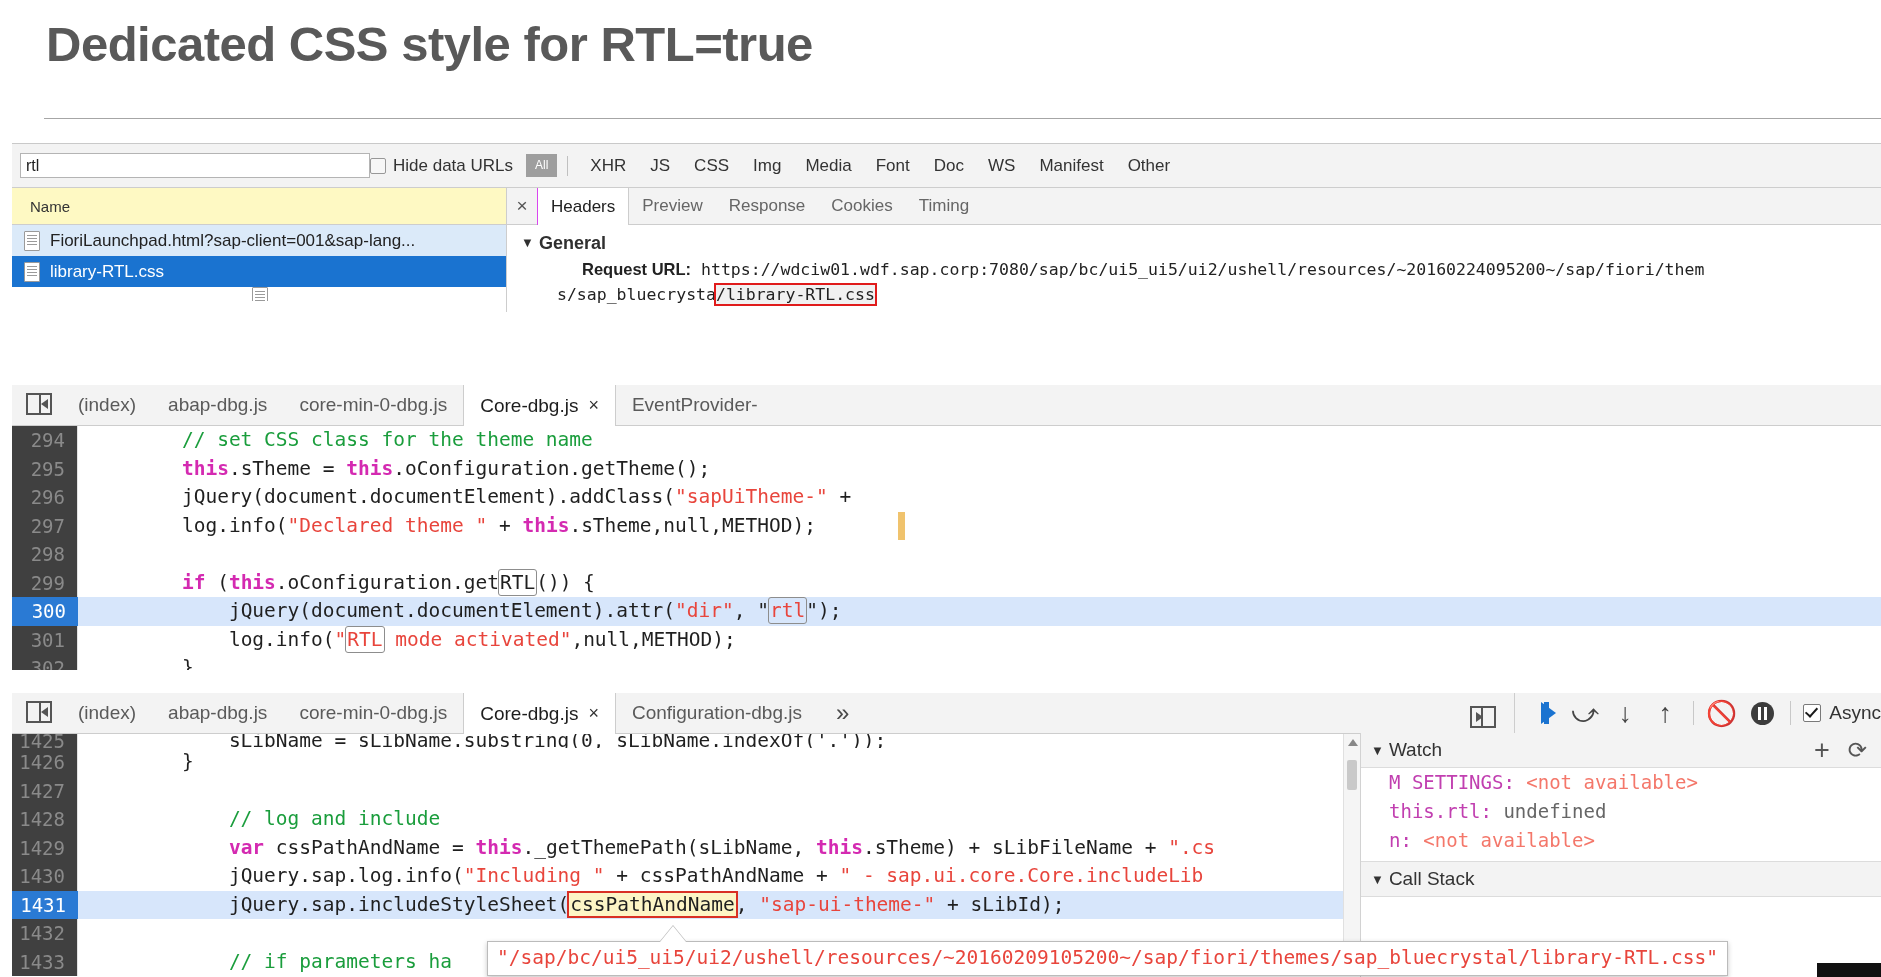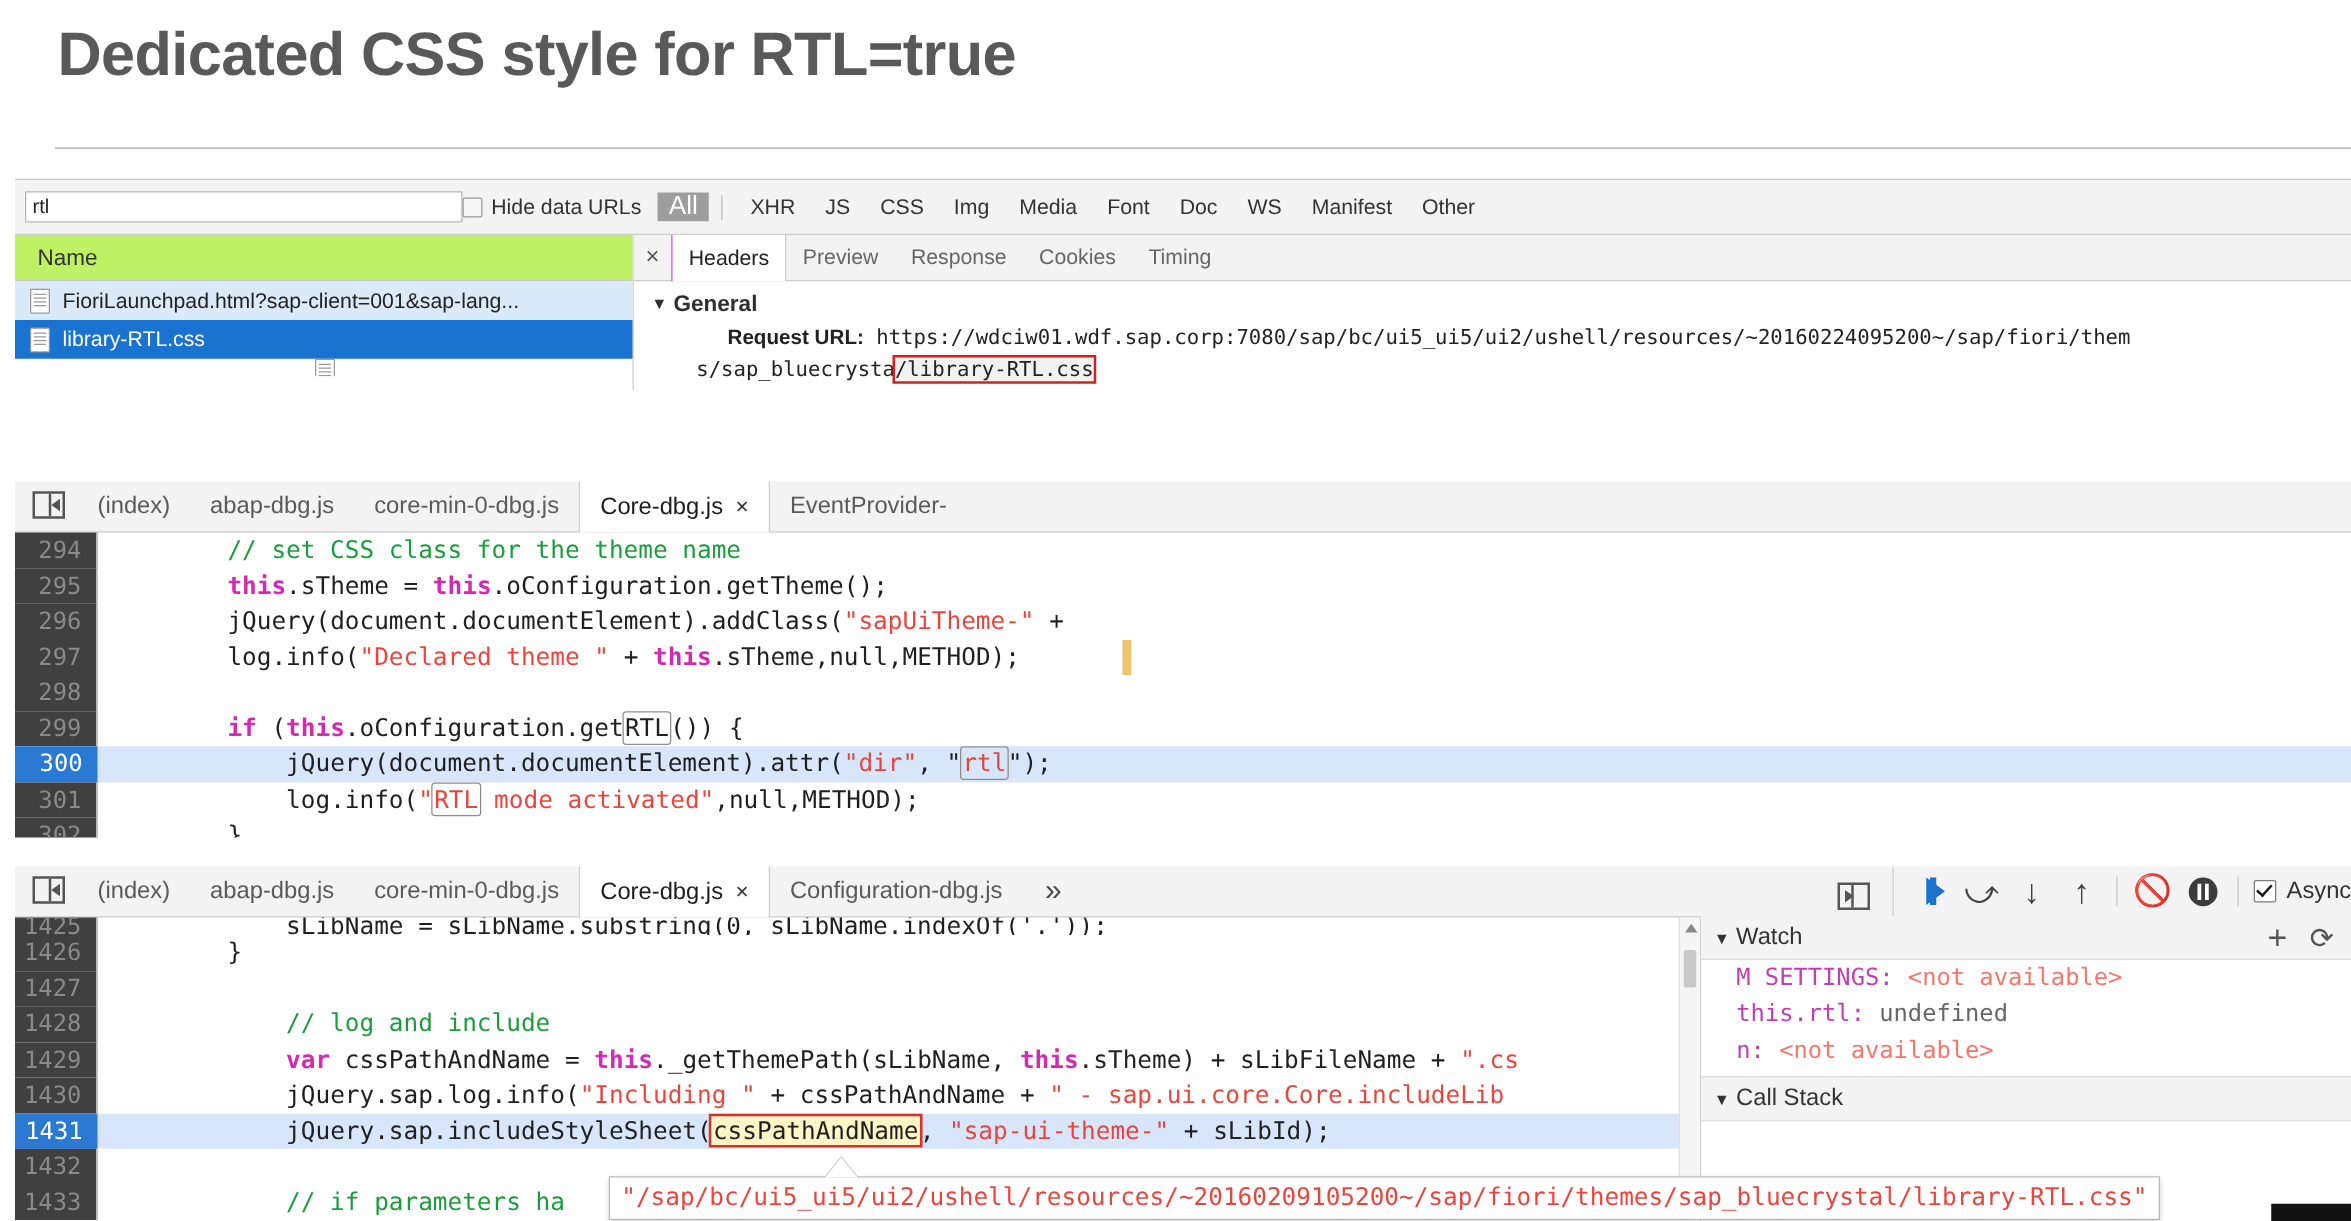--- a/index.html
+++ b/index.html
@@ -82,21 +82,21 @@
     margin-right: 7px;
     border-radius: 2px;
     display: inline-block;
   }
   .type-all {
     margin-left: 13px;
     background: #9e9e9e;
     color: #fff;
     border-radius: 0;
     padding: 2px 9px 3px 9px;
-    font-size: 21px;
+    font-size: 12px;
     line-height: 18px;
   }
   .net-sep {
     width: 1px;
     height: 20px;
     background: #c0c0c0;
     margin: 0 10px;
   }
   .type-filter {
     font-size: 17px;
@@ -110,26 +110,26 @@
     display: flex;
     height: 124px;
   }
   .net-list {
     width: 495px;
     border-right: 1px solid #cdcdcd;
     box-sizing: border-box;
   }
   .net-list-header {
     height: 36px;
-    background: #bef264;
+    background: #fef9c3;
     border-bottom: 1px solid #cdcdcd;
     display: flex;
     align-items: center;
     padding-left: 18px;
-    font-size: 18px;
+    font-size: 15px;
     color: #333;
   }
   .net-row {
     height: 31px;
     display: flex;
     align-items: center;
     padding-left: 12px;
     font-size: 17px;
     color: #222;
     white-space: nowrap;

